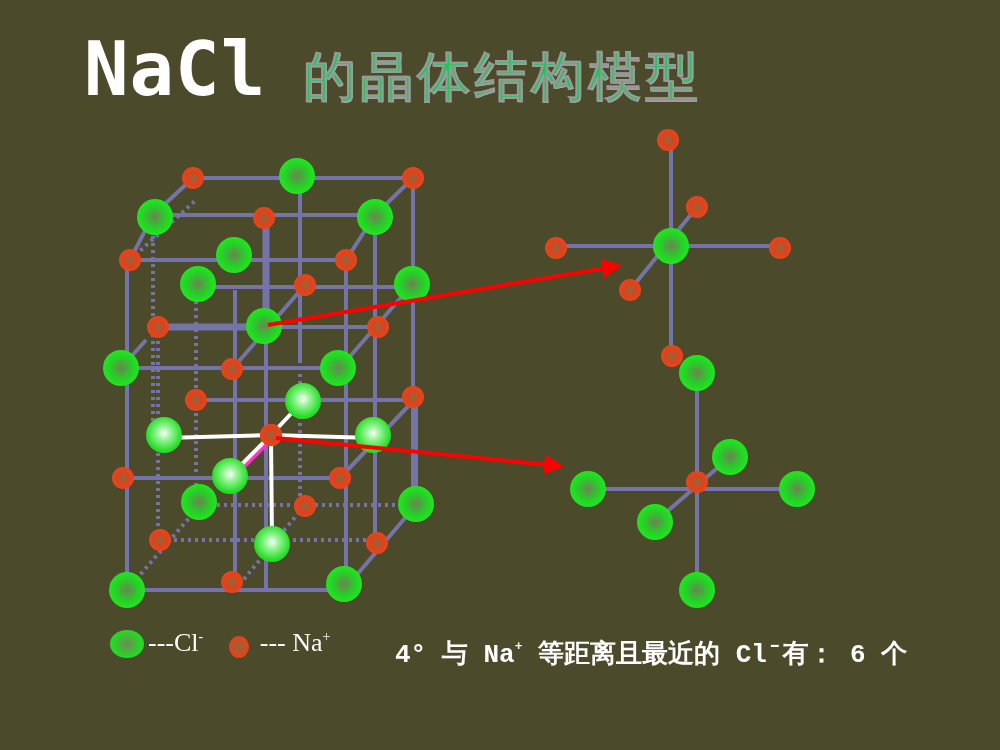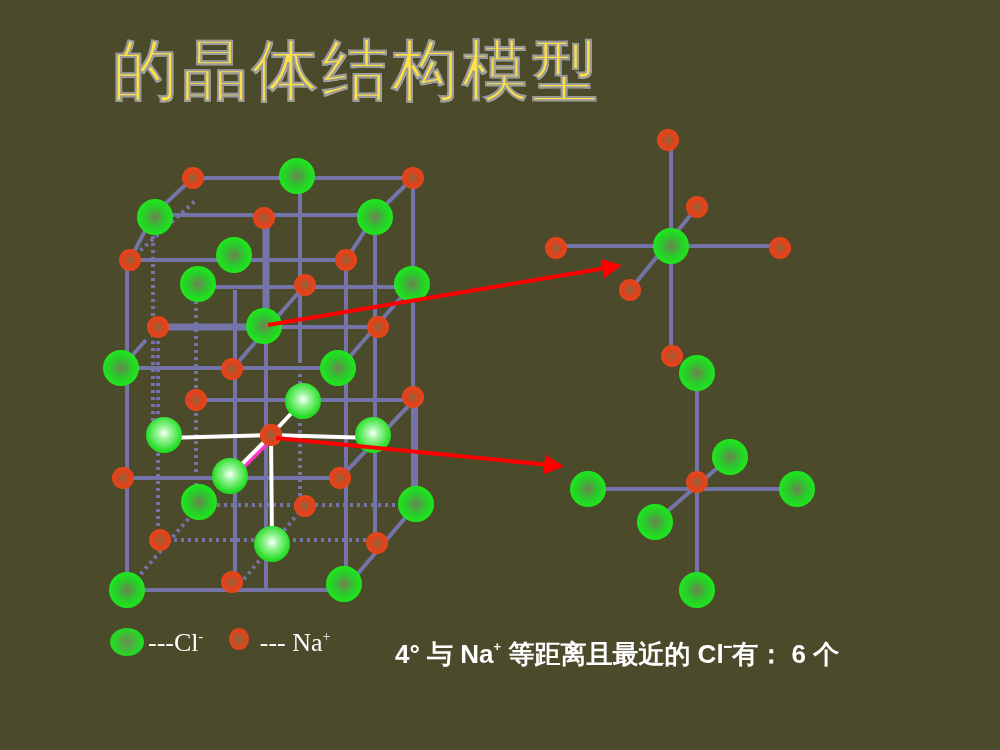--- a/index.html
+++ b/index.html
@@ -15,31 +15,31 @@
     color: #ffffff;
   }
   .title-latin {
     font-family: "DejaVu Sans Mono", monospace;
     font-weight: bold;
     font-size: 74px;
     letter-spacing: 1px;
   }
   .title-cjk {
     font-family: "DejaVu Sans", sans-serif;
-    font-size: 66px;
-    margin-left: 28px;
+    font-size: 53px;
+    margin-left: 37px;
     letter-spacing: 4px;
-    color: #fde047;
+    color: #22c55e;
     -webkit-text-stroke: 2px #9a9a9a;
     text-shadow: 1px 1px 0 #cfcfcf, -1px -1px 0 #777;
   }
   svg.diagram { position: absolute; left: 0; top: 0; }
   .legend {
     position: absolute; left: 110px; top: 628px;
-    display: flex; align-items: flex-start; color: #fff;
+    display: flex; align-items: flex-end; color: #fff;
   }
   .legend .ball-cl {
     width: 34px; height: 28px; border-radius: 50%;
     background: radial-gradient(circle, #6f8a55 0%, #27d627 60%, #19e619 100%);
     display: inline-block;
   }
   .legend .ball-na {
     width: 20px; height: 22px; border-radius: 50%;
     background: radial-gradient(circle, #8a6a3a 0%, #e2431c 60%, #e8441a 100%);
     display: inline-block; margin-left: 26px;
@@ -47,28 +47,29 @@
   .legend .lbl {
     font-family: "Liberation Serif", serif;
     font-size: 26px; margin-left: 4px;
   }
   .legend sup { font-size: 14px; vertical-align: 10px; }
   .note {
     position: absolute; left: 395px; top: 628px; width: 590px;
     color: #fff; font-family: "Liberation Sans", sans-serif;
     font-weight: bold; font-size: 26px; line-height: 38px;
   }
-  .note .l1 { white-space: nowrap; }
+  .note .l1 { white-space: nowrap; font-family: Liberation Mono, monospace; }
   .note .l2 { padding-left: 150px; }
   .note sup { font-size: 13px; vertical-align: 12px; }
 </style>
 </head>
 <body>
 
 <div class="title">
+  <span class="title-latin">NaCl</span>
   <span class="title-cjk">的晶体结构模型</span>
 </div>
 
 <svg class="diagram" id="diagram" width="1000" height="750" viewBox="0 0 1000 750">
   <defs>
     <radialGradient id="gCl" cx="50%" cy="50%" r="50%">
       <stop offset="0%" stop-color="#6e8253"></stop>
       <stop offset="55%" stop-color="#2bc92b"></stop>
       <stop offset="100%" stop-color="#1ee81e"></stop>
     </radialGradient>

